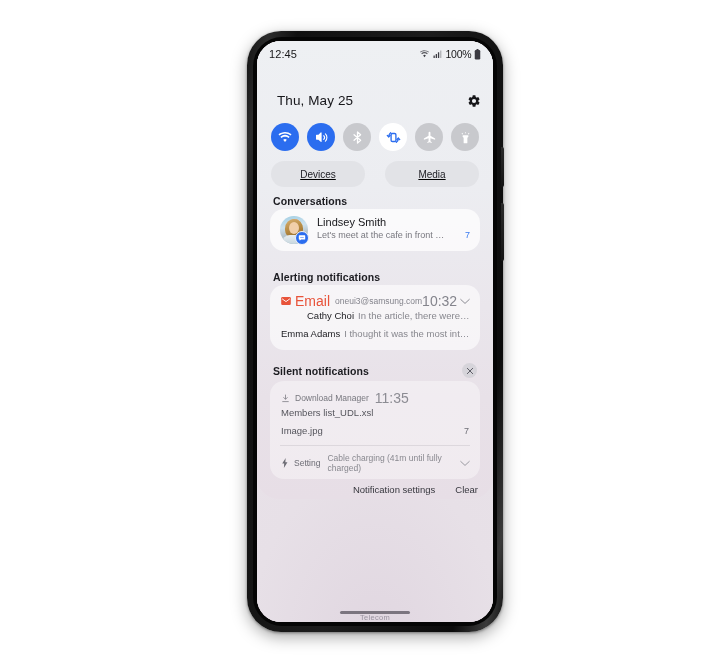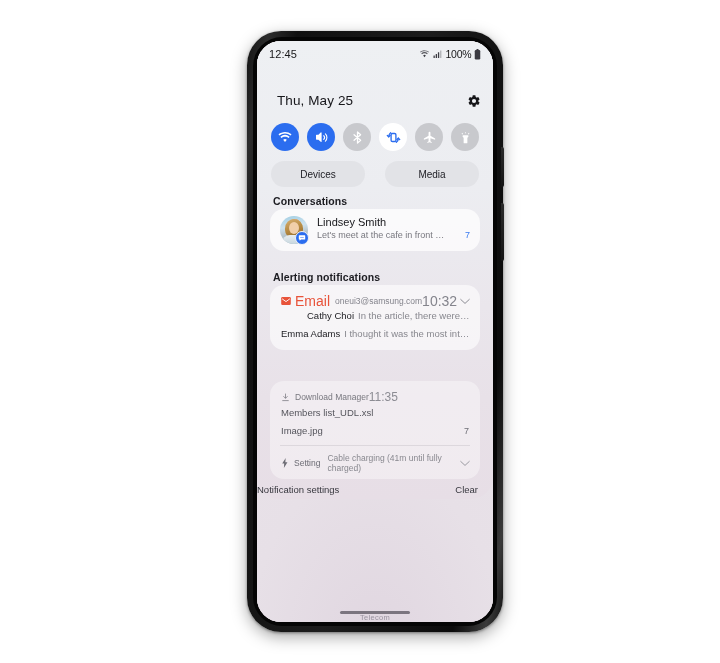--- a/index.html
+++ b/index.html
@@ -92,21 +92,21 @@
     display: flex; align-items: center; justify-content: center;
     cursor: pointer;
   }
   .qs-toggle.on  { background: #2b6def; }
   .qs-toggle.off { background: #c8c9cd; }
   .qs-toggle.onlight { background: #ffffff; }
 
   
   #qs-buttons {
     position: absolute; left: 0; top: 120px; width: 100%;
-    display: flex; gap: 20px; padding: 0 14px;
+    display: flex; gap: 20px; padding: 0 14px; text-decoration: underline;
   }
   .qs-pill {
     flex: 1; height: 26px; border-radius: 13px;
     background: #e2e3e7;
     display: flex; align-items: center; justify-content: center;
     font-size: 10px; color: #222228; cursor: pointer;
   }
 
   
   .section-title {
@@ -200,21 +200,21 @@
     font-size: 9.5px; color: #87878e; margin-left: 4px;
     white-space: nowrap; overflow: hidden; text-overflow: ellipsis;
   }
 
   
   #silent-head {
     position: absolute; left: 11px; top: 9px; right: 10px;
     display: flex; align-items: center;
   }
   #silent-app { font-size: 8.5px; color: #77777e; margin-left: 5px; }
-  #silent-time { font-size: 12px; color: #8c8c93; }
+  #silent-time { font-size: 14px; color: #8c8c93; margin-left: 6px; }
   .silent-file {
     position: absolute; left: 11px; right: 11px;
     display: flex; align-items: baseline;
     font-size: 9.5px; color: #55555c;
   }
   #silent-file-1 { top: 26px; }
   #silent-file-2 { top: 44px; }
   .silent-file .cnt { margin-left: auto; font-size: 9px; color: #6e6e76; }
   #silent-divider {
     position: absolute; left: 10px; right: 10px; top: 64px; height: 1px;
@@ -224,22 +224,22 @@
     position: absolute; left: 11px; right: 10px; top: 72px;
     display: flex; align-items: center;
   }
   #silent-setting-app { font-size: 8.5px; color: #6c6c74; margin-left: 5px; }
   #silent-setting-text { font-size: 8.5px; color: #88888f; margin-left: 7px; }
   #silent-setting-chevron { margin-left: auto; cursor: pointer; }
 
   
   #shade-footer {
     position: absolute; left: 0; top: 443px; width: 100%;
-    display: flex; justify-content: space-between; align-items: center;
-    gap: 20px; padding-right: 15px;
+    display: flex; justify-content: flex-end; align-items: center;
+    gap: 20px; padding-right: 15px; padding-left: 23px;
   }
   #shade-footer .act { font-size: 9.5px; color: #37373e; cursor: pointer; }
 
   
   #carrier-label {
     position: absolute; left: 0; top: 572px; width: 100%;
     text-align: center; font-size: 7.5px; color: #9a94a0; letter-spacing: .3px;
   }
   #nav-bar-handle {
     position: absolute; left: 50%; transform: translateX(-50%);
@@ -413,20 +413,28 @@
     <div class="alert-row" id="alert-row-1">
       <span class="alert-sender">Cathy Choi</span>
       <span class="alert-body">In the article, there were all kinds of wond...</span>
     </div>
     <div class="alert-row" id="alert-row-2">
       <span class="alert-sender">Emma Adams</span>
       <span class="alert-body">I thought it was the most interesting th...</span>
     </div>
   </div>
 
+  <div id="sec-silent-row">
+    <span class="section-title">Silent notifications</span>
+    <span id="silent-close">
+      <svg width="8" height="8" viewBox="0 0 12 12" fill="none" stroke="#5d5d66" stroke-width="1.5" stroke-linecap="round">
+        <path d="M2 2l8 8M10 2l-8 8"></path>
+      </svg>
+    </span>
+  </div>
 
   <div class="card" id="card-silent">
     <div id="silent-head">
       <span>
         <svg width="9" height="9" viewBox="0 0 18 18" fill="none" stroke="#77777e" stroke-width="1.5" stroke-linecap="round" stroke-linejoin="round">
           <path d="M9 2v8M5.4 7l3.6 3.6L12.6 7"></path>
           <path d="M3.4 15.2h11.2"></path>
         </svg>
       </span>
       <span id="silent-app">Download Manager</span>

